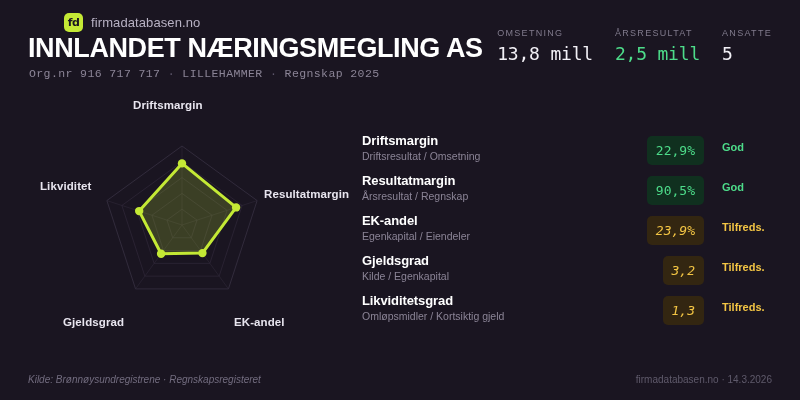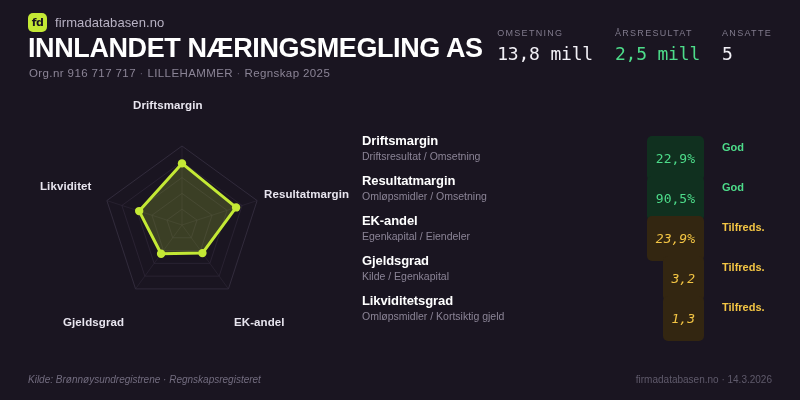--- a/index.html
+++ b/index.html
@@ -36,39 +36,40 @@
     width: 19px; height: 19px;
     border-radius: 5px;
     background: #c4e935;
     color: #1a1521;
     font-family: "DejaVu Sans", sans-serif;
     font-size: 11px;
     font-weight: bold;
     line-height: 19px;
     text-align: center;
     letter-spacing: -0.5px;
+    margin-left: 36px;
   }
   #brand-name {
     font-size: 13px;
     color: #b8b2c4;
     letter-spacing: 0.1px;
   }
   #company-title {
     position: absolute;
     left: 28px; top: 33px;
     font-size: 27px;
     font-weight: bold;
     letter-spacing: -0.4px;
     color: #ffffff;
     white-space: nowrap;
   }
   #company-meta {
     position: absolute;
     left: 29px; top: 67px;
-    font-family: Liberation Sans, sans-serif;
+    font-family: Liberation Mono, monospace;
     font-size: 11.5px;
     color: #8b8496;
     letter-spacing: 0.4px;
     white-space: nowrap;
   }
   .meta-dot { color: #5c566a; }
 
   
   #kpis {
     position: absolute;
@@ -136,21 +137,21 @@
     color: #8b8496;
     line-height: 14px;
     margin-top: 1px;
   }
   .metric-badge {
     position: absolute;
     right: 68px;
     top: 8px;
     height: 21px;
     line-height: 21px;
-    padding: 12px 9px;
+    padding: 4px 9px;
     border-radius: 5px;
     font-family: "DejaVu Sans Mono", monospace;
     font-size: 13px;
     white-space: nowrap;
   }
   .metric-badge.good {
     background: #10301f;
     color: #4ddc8a;
   }
   .metric-badge.ok {
@@ -270,21 +271,21 @@
         <div class="metric-name">Driftsmargin</div>
         <div class="metric-formula">Driftsresultat / Omsetning</div>
       </div>
       <div class="metric-badge good">22,9%</div>
       <div class="metric-rating good">God</div>
     </div>
 
     <div class="metric-row">
       <div class="metric-text">
         <div class="metric-name">Resultatmargin</div>
-        <div class="metric-formula">Omløpsmidler / Omsetning</div>
+        <div class="metric-formula">Årsresultat / Regnskap</div>
       </div>
       <div class="metric-badge good">90,5%</div>
       <div class="metric-rating good">God</div>
     </div>
 
     <div class="metric-row">
       <div class="metric-text">
         <div class="metric-name">EK-andel</div>
         <div class="metric-formula">Egenkapital / Eiendeler</div>
       </div>

